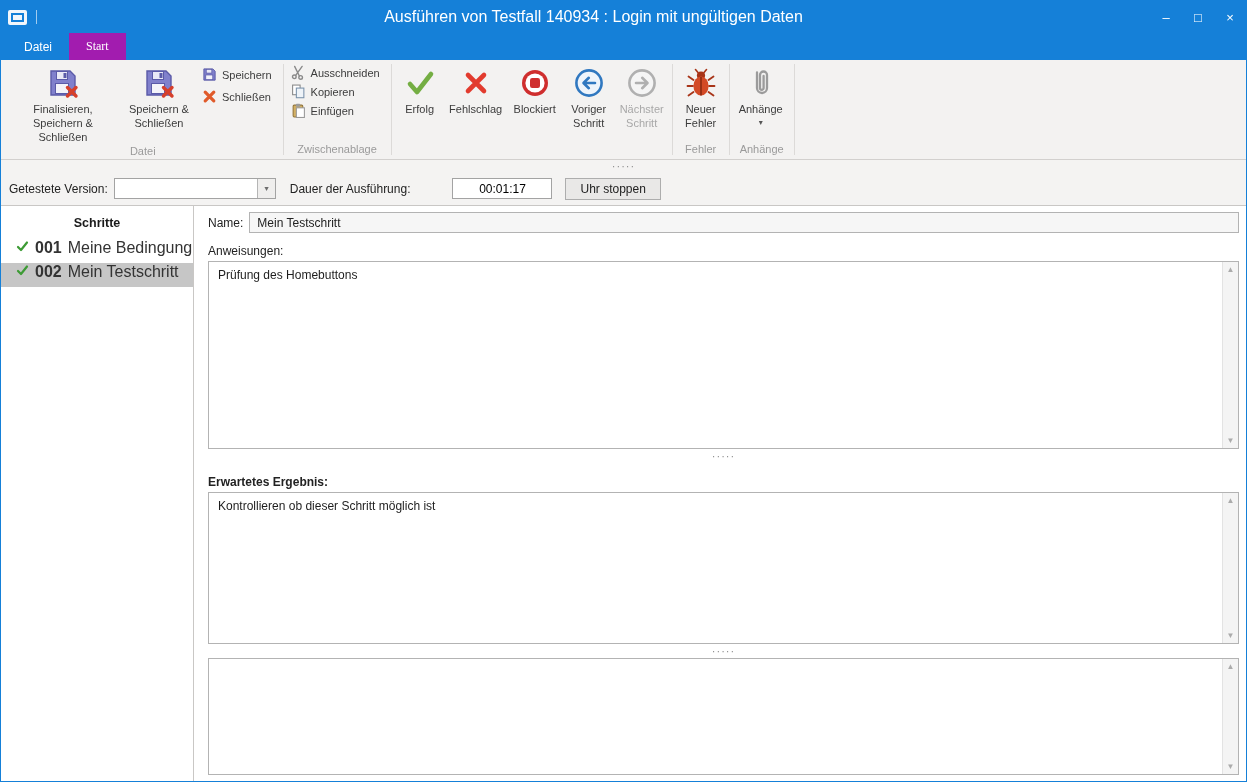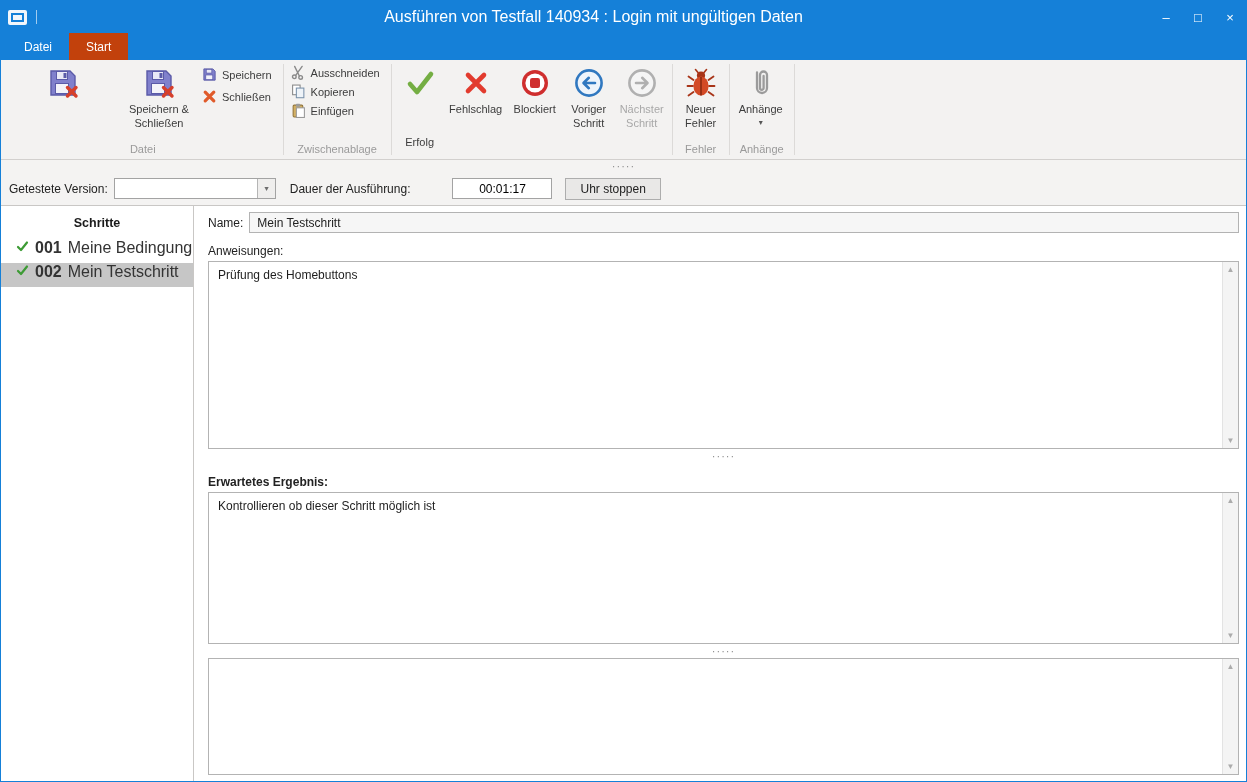--- a/index.html
+++ b/index.html
@@ -13,21 +13,21 @@
   .app-icon { width:19px; height:15px; background:#f2f6fb; border-radius:2px; margin-left:7px; position:relative; flex:0 0 auto; }
   .app-icon::after { content:""; position:absolute; left:3px; top:3px; right:3px; bottom:3px; border:2px solid #1580d8; }
   .qat-sep { width:1px; height:14px; background:rgba(255,255,255,.6); margin-left:9px; }
   .title { position:absolute; left:60px; right:120px; text-align:center; font-size:16px; white-space:nowrap; overflow:hidden; }
   .win-controls { margin-left:auto; display:flex; height:100%; position:relative; z-index:2; }
   .win-btn { width:32px; height:100%; display:flex; align-items:center; justify-content:center; font-size:13px; cursor:default; }
 
   
   .tabs-row { height:27px; background:#1580d8; flex:0 0 auto; display:flex; align-items:stretch; padding-left:6px; }
   .tab { color:#fff; padding:0 17px; display:flex; align-items:center; font-size:12px; }
-  .tab.active { background:#c2410c; }
+  .tab.active { background:#a21caf;font-family:Liberation Serif, serif; }
 
   
   .ribbon { height:100px; flex:0 0 auto; background:#f3f2f1; border-bottom:1px solid #d2d0ce; display:flex; align-items:stretch; padding:0 2px; }
   .rgroup { display:flex; flex-direction:column; }
   .rgroup-content { flex:1; display:flex; align-items:flex-start; padding:3px 3px 0; }
   .rgroup-label { text-align:center; color:#9a9a9a; font-size:11px; padding:1px 10px 4px; }
   .rsep { width:1px; background:#dcdad8; margin:4px 0; }
 
   .big-btn { display:flex; flex-direction:column; align-items:center; font-size:11px; color:#3c3c3c; padding:4px 3px 0; cursor:default; }
   .big-btn .bicon { width:32px; height:32px; margin-bottom:4px; flex:0 0 auto; }
@@ -104,20 +104,21 @@
         <div class="big-btn" style="width:114px;">
           <span class="bicon">
             <svg width="32" height="32" viewBox="0 0 32 32">
               <path d="M4 4 h19 l5 5 v19 H4 z" fill="#8080cc" stroke="#5a5aa8" stroke-width="1.4"></path>
               <rect x="9.5" y="4.5" width="11" height="8" fill="#e9e9f6" stroke="#5a5aa8"></rect>
               <rect x="16.5" y="6" width="3" height="5" fill="#5a5aa8"></rect>
               <rect x="8.5" y="16.5" width="13" height="10" fill="#f3f3fa" stroke="#5a5aa8"></rect>
               <path d="M20.5 20.5 L29 29 M29 20.5 L20.5 29" stroke="#d6402b" stroke-width="3.4" stroke-linecap="round"></path>
             </svg>
           </span>
+          <span class="blabel">Finalisieren, Speichern &amp; Schließen</span>
         </div>
         <div class="big-btn" style="width:78px;">
           <span class="bicon">
             <svg width="32" height="32" viewBox="0 0 32 32">
               <path d="M4 4 h19 l5 5 v19 H4 z" fill="#8080cc" stroke="#5a5aa8" stroke-width="1.4"></path>
               <rect x="9.5" y="4.5" width="11" height="8" fill="#e9e9f6" stroke="#5a5aa8"></rect>
               <rect x="16.5" y="6" width="3" height="5" fill="#5a5aa8"></rect>
               <rect x="8.5" y="16.5" width="13" height="10" fill="#f3f3fa" stroke="#5a5aa8"></rect>
               <path d="M20.5 20.5 L29 29 M29 20.5 L20.5 29" stroke="#d6402b" stroke-width="3.4" stroke-linecap="round"></path>
             </svg>
@@ -182,21 +183,21 @@
           <span>Einfügen</span>
         </div>
       </div>
       <div class="rgroup-label">Zwischenablage</div>
     </div>
 
     <div class="rsep"></div>
 
     <div class="rgroup">
       <div class="rgroup-content">
-        <div class="big-btn" style="width:50px;gap:33px;">
+        <div class="big-btn" style="width:50px;">
           <span class="bicon">
             <svg width="32" height="32" viewBox="0 0 32 32">
               <path d="M6 17 L13 25 L27 7" stroke="#74ae43" stroke-width="4.6" fill="none" stroke-linecap="round" stroke-linejoin="round"></path>
             </svg>
           </span>
           <span class="blabel">Erfolg</span>
         </div>
         <div class="big-btn" style="width:62px;">
           <span class="bicon">
             <svg width="32" height="32" viewBox="0 0 32 32">

